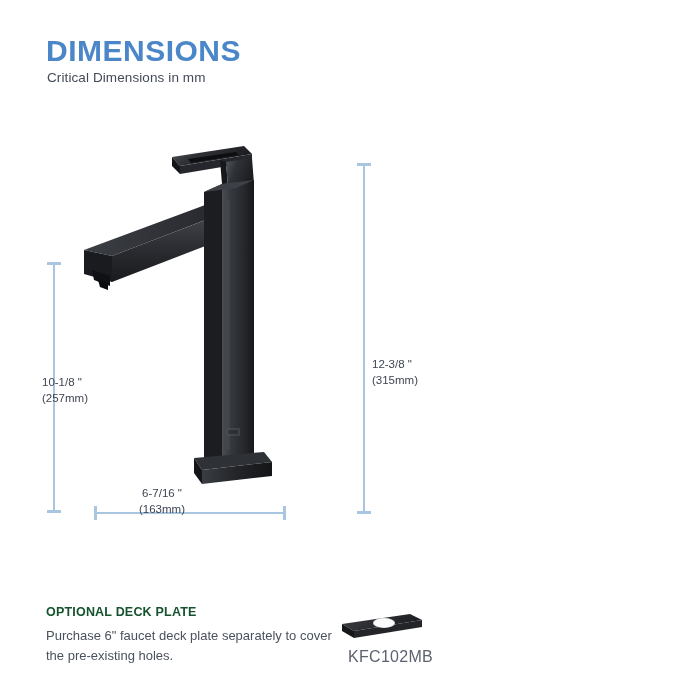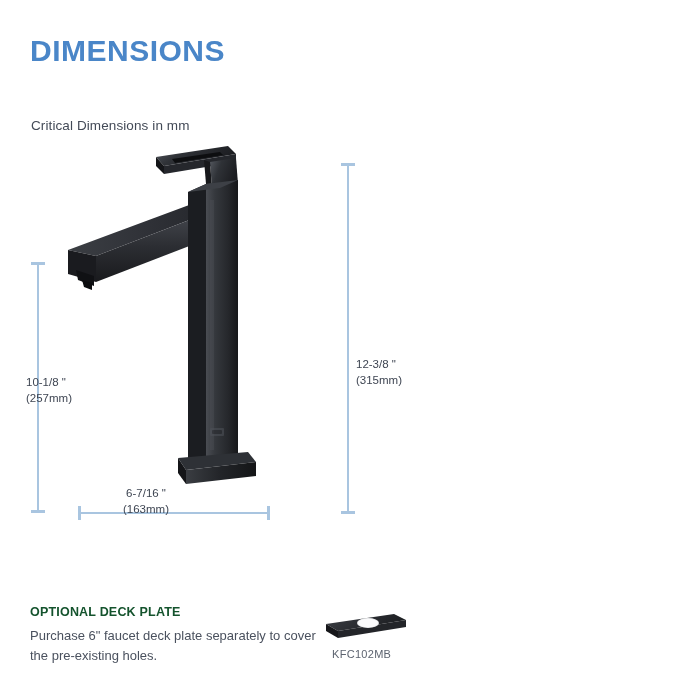--- a/index.html
+++ b/index.html
@@ -7,30 +7,30 @@
     width:700px;height:700px;
     background:#ffffff;
     font-family:"Liberation Sans", sans-serif;
     color:#3b4250;
     overflow:hidden;
     position:relative;
   }
   .page{position:relative;width:700px;height:700px;}
 
   
-  .left-panel{position:absolute;left:0;top:0;width:420px;height:700px;padding-left:8px;}
+  .left-panel{position:absolute;left:16px;top:0;width:420px;height:700px;padding-left:8px;}
 
   .title{
     position:absolute;left:30px;top:36px;
     font-size:30px;font-weight:bold;letter-spacing:.5px;
     color:#4a86c8;line-height:1;
   }
   .subtitle{
     position:absolute;left:31px;top:70px;
-    font-size:13.5px;color:#434a57;letter-spacing:.1px;margin-top:48px;
+    font-size:13.5px;color:#434a57;letter-spacing:.1px;
   }
 
   
   .dimline{position:absolute;background:#a9c5e0;}
   .vline{width:2px;}
   .hline{height:2px;}
   .cap{position:absolute;background:#a9c5e0;}
   .cap-h{width:14px;height:3px;}
   .cap-v{width:3px;height:14px;}
 
@@ -46,21 +46,21 @@
   .odp-title{
     position:absolute;left:30px;top:605px;
     font-size:12.5px;font-weight:bold;color:#14532d;letter-spacing:.2px;
   }
   .odp-body{
     position:absolute;left:30px;top:626px;width:290px;
     font-size:13px;color:#4a515e;line-height:1.5;
   }
   .plate-label{
     position:absolute;left:332px;top:648px;
-    font-size:11px;color:#5c636f;letter-spacing:.3px;
+    font-size:16px;color:#5c636f;letter-spacing:.3px;
   }
 
   
   .right-panel{position:absolute;left:420px;top:0;width:280px;height:700px;}
   svg{display:block;}
 </style>
 </head>
 <body>
 
 <div class="page">

